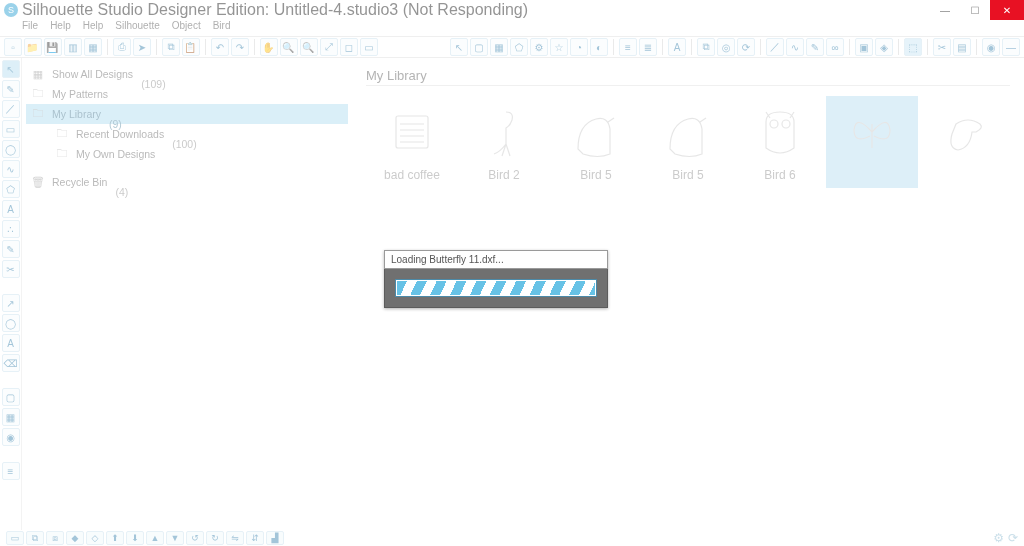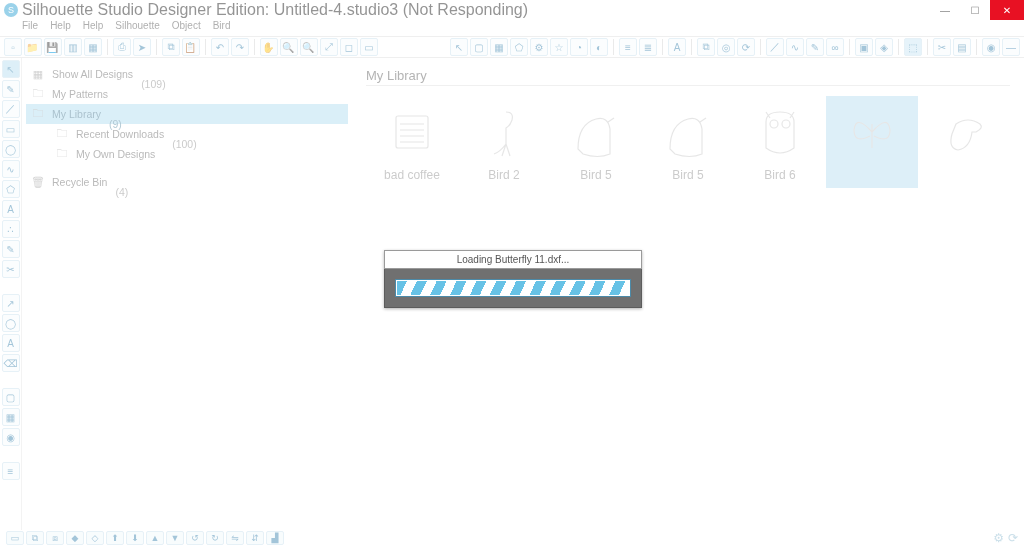--- a/index.html
+++ b/index.html
@@ -35,21 +35,21 @@
 .thumbs { display:flex; flex-wrap:wrap; gap:0; }
 .thumb { width:92px; height:92px; display:flex; flex-direction:column; align-items:center; justify-content:flex-start; }
 .thumb.sel { background:#bfe1f2; }
 .tbox { width:70px; height:64px; display:flex; align-items:center; justify-content:center; margin-top:4px; }
 .tbox svg { width:56px; height:56px; stroke:#d0d0d0; fill:none; stroke-width:1.2; }
 .tlabel { font-size:12px; color:#9c9c9c; margin-top:4px; text-align:left; }
 .statusbar { position:absolute; bottom:0; left:0; right:0; height:16px; display:flex; align-items:center; justify-content:space-between; padding:0 6px; }
 .sb-left { display:flex; gap:2px; }
 .sb-btn { width:18px; height:14px; border:1px solid #cfe4ef; background:#f2f9fc; border-radius:2px; display:flex; align-items:center; justify-content:center; font-size:9px; color:#4f90b6; }
 .sb-right { display:flex; gap:4px; color:#9cc3d6; font-size:12px; }
-.modal { position:absolute; left:384px; top:250px; width:258px; z-index:20; box-shadow:0 1px 3px rgba(0,0,0,0.3);text-align:center; }
+.modal { position:absolute; left:384px; top:250px; width:224px; z-index:20; box-shadow:0 1px 3px rgba(0,0,0,0.3); }
 .modal-head { background:#fff; border:1px solid #9a9a9a; padding:3px 6px; font-size:10px; color:#555; }
 .modal-body { background:#707070; padding:10px; border:1px solid #5c5c5c; border-top:none; }
 .progress { height:18px; border:1px solid #4c8aa8; background:#fff; padding:1px; }
 .progress-bar { height:100%; width:100%; background:repeating-linear-gradient(115deg,#67c2e6 0 9px,#fff 9px 18px); }
 </style>
 </head>
 <body>
 
 <div class="titlebar">
   <span class="app-icon">S</span>

